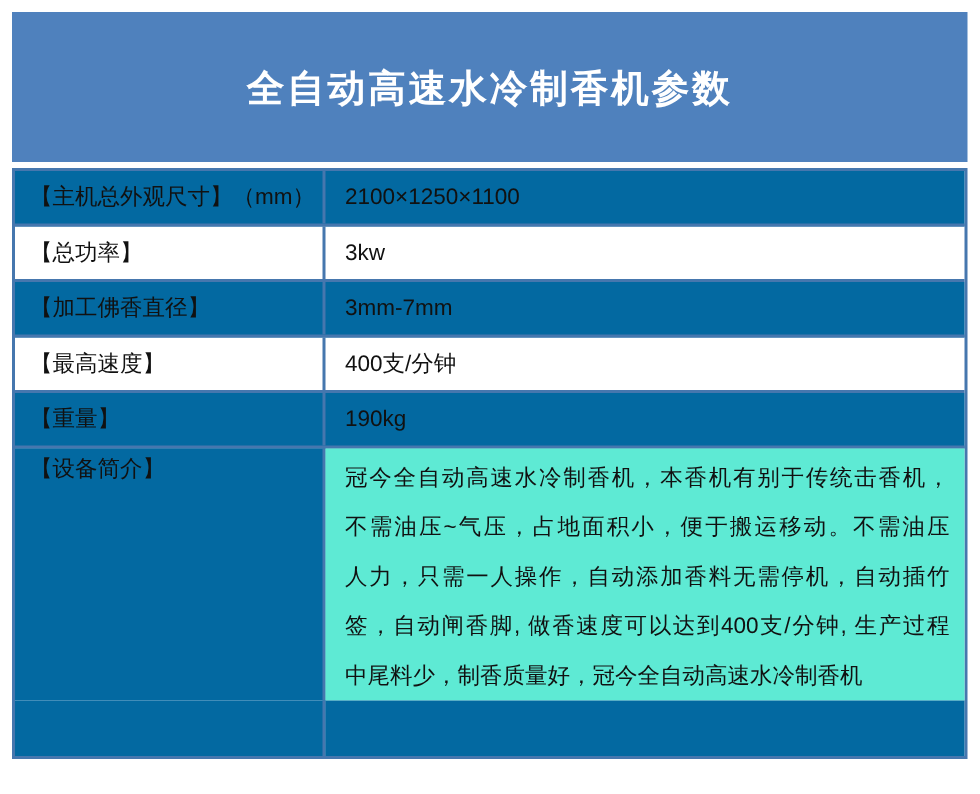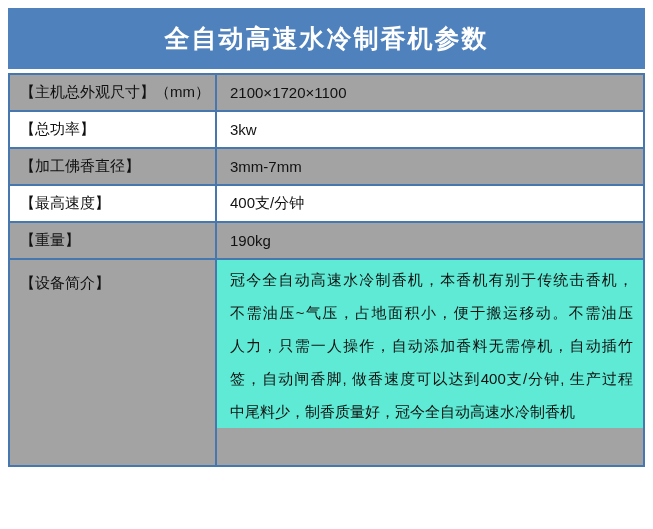--- a/index.html
+++ b/index.html
@@ -5,51 +5,51 @@
   html,body { margin:0; padding:0; background:#ffffff; }
   body {
     width:653px; height:529px;
     font-family:"Liberation Sans","DejaVu Sans",sans-serif;
     color:#111111;
   }
   .page { box-sizing:border-box; width:653px; padding:8px; }
 
   
   .title-bar {
-    height:61px; background:#4F81BD;
+    height:100px; background:#4F81BD;
     display:flex; align-items:center; justify-content:center;
     margin-bottom:4px;
   }
   .title-bar .title-text {
     color:#ffffff; font-weight:bold; font-size:25px; letter-spacing:2px;
   }
 
   
   .ptable { border:2px solid #4677AE; }
   .row { display:flex; }
   .prow { height:37px; box-sizing:border-box; border-bottom:2px solid #4677AE; }
-  .shaded { background:#a3a3a3; }
+  .shaded { background:#0369a1; }
 
   .cell { box-sizing:border-box; }
   .label-cell {
     flex:0 0 207px; width:207px;
     border-right:2px solid #4677AE;
     display:flex; align-items:center;
     padding-left:10px; font-size:15px;
   }
   .value-cell {
     flex:1; display:flex; align-items:center;
     padding-left:13px; font-size:15px;
   }
   .vpart1 { margin-left:48px; }
   .vpart2 { margin-left:30px; }
 
   
   .intro-row { border-bottom:none; }
-  .intro-row .label-cell { align-items:flex-start; padding-top:14px; }
+  .intro-row .label-cell { align-items:flex-start; padding-top:4px; }
   .intro-text {
     flex:1; background:#5eead4;
     padding:3px 10px 0 13px; font-size:15px; display:block;
   }
   .intro-text .iline { line-height:33px; }
   .intro-text .jline { text-align:justify; text-align-last:justify; }
 
   
   .band-row { height:37px; }
 </style>
@@ -60,21 +60,21 @@
 
   <div class="title-bar">
     <span class="title-text">全自动高速水冷制香机参数</span>
   </div>
 
   <div class="ptable">
 
     <div id="rows">
         <div class="row prow shaded">
           <div class="cell label-cell">【主机总外观尺寸】（mm）</div>
-          <div class="cell value-cell">2100×1720×1100</div>
+          <div class="cell value-cell">2100×1250×1100</div>
         </div>
         <div class="row prow">
           <div class="cell label-cell">【总功率】</div>
           <div class="cell value-cell">3kw</div>
         </div>
         <div class="row prow shaded">
           <div class="cell label-cell">【加工佛香直径】</div>
           <div class="cell value-cell">3mm-7mm</div>
         </div>
         <div class="row prow">

